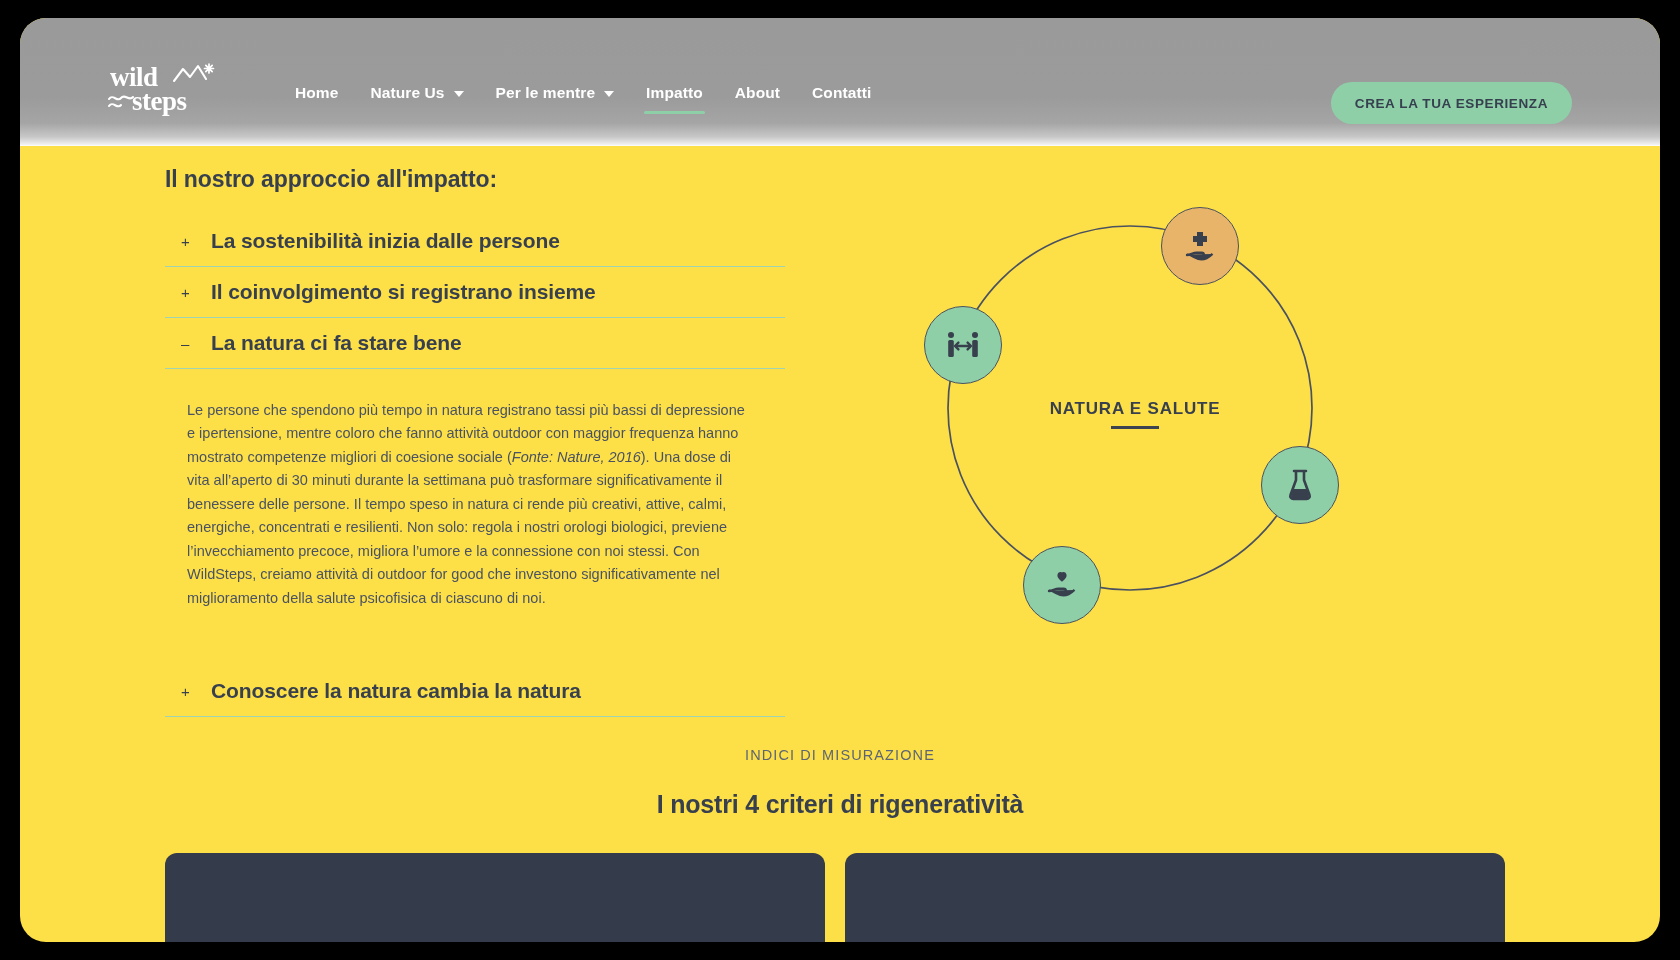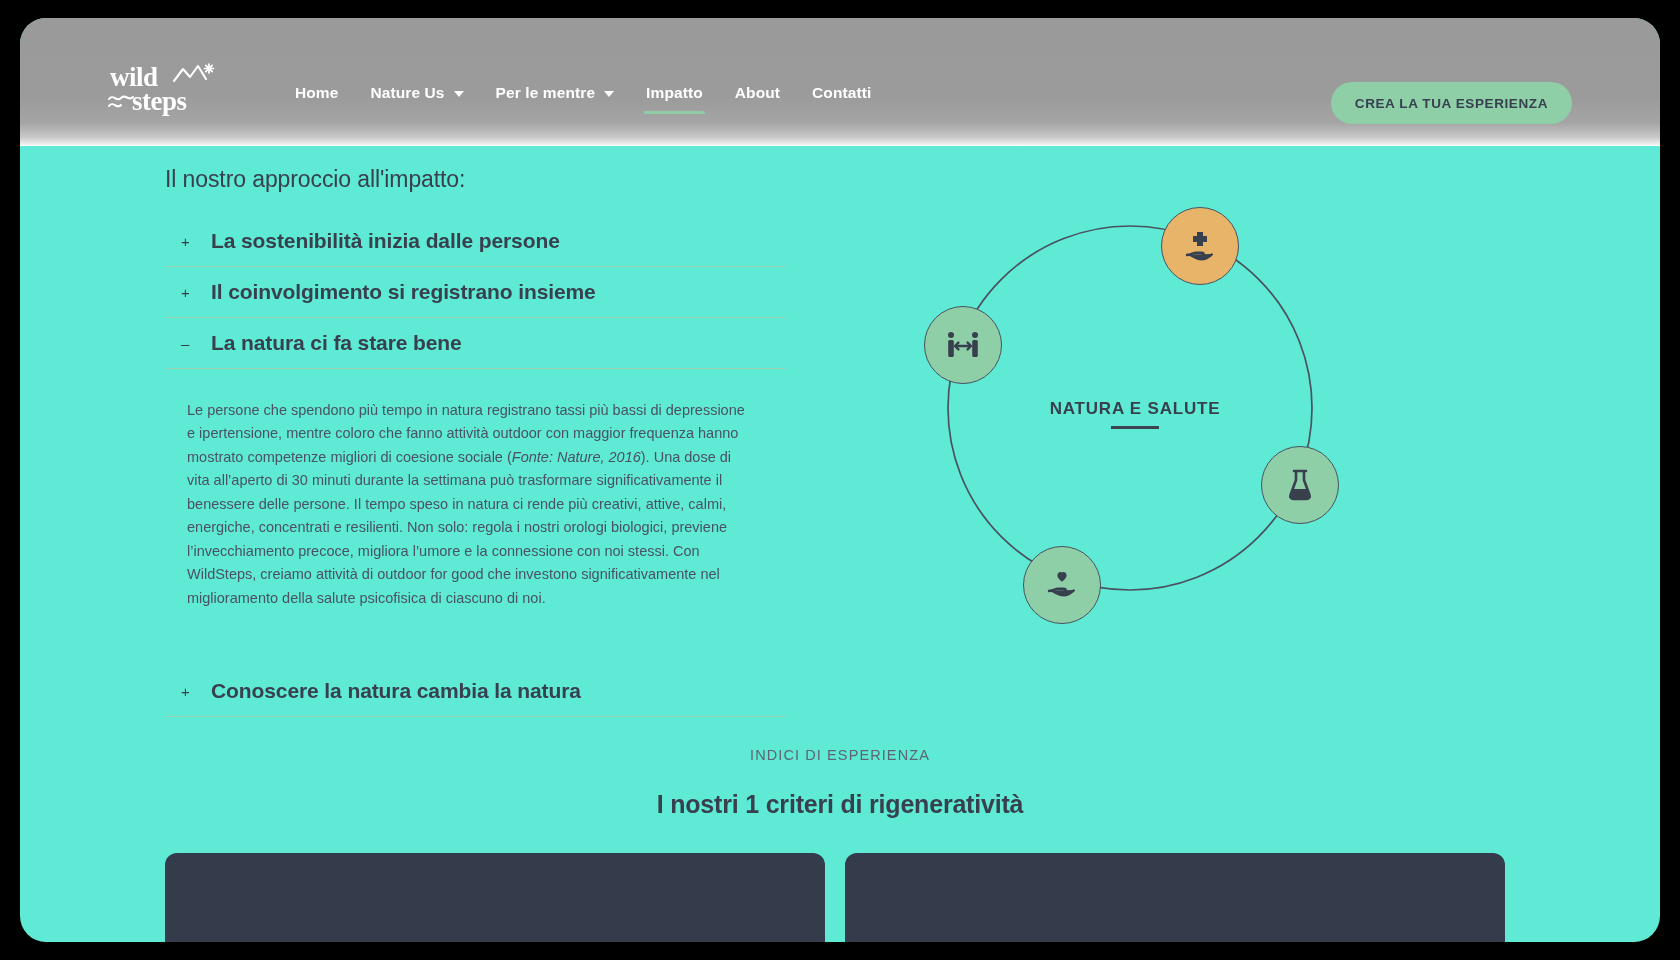--- a/index.html
+++ b/index.html
@@ -6,21 +6,21 @@
   html, body {
     width: 1680px; height: 960px;
     background: #000;
     font-family: "Liberation Sans", sans-serif;
     overflow: hidden;
   }
   .screen {
     position: absolute;
     left: 20px; top: 18px;
     width: 1640px; height: 924px;
-    background: #5eead4;
+    background: #fde047;
     border-radius: 26px;
     overflow: hidden;
   }
 
   
   .header {
     position: absolute; left: 0; top: 0;
     width: 100%; height: 128px;
     background: linear-gradient(180deg, #9a9a9a 0%, #9b9b9b 62%, #a5a5a5 82%, #c8c8c8 93%, #f2f2f2 99%, #ffffff 100%);
     z-index: 5;
@@ -85,21 +85,21 @@
     font-family: "Liberation Sans", sans-serif;
     font-size: 13.5px; font-weight: bold;
     letter-spacing: 0.6px;
     cursor: pointer;
     display: flex; align-items: center; justify-content: center;
   }
 
   
   .approach-title {
     position: absolute; left: 145px; top: 148px;
-    font-size: 23px; font-weight: normal; color: #38404e;
+    font-size: 23px; font-weight: bold; color: #38404e;
     letter-spacing: -0.1px;
     z-index: 8;
   }
   .accordion {
     position: absolute; left: 145px; top: 198px;
     width: 620px;
   }
   .acc-item { border-bottom: 1.5px solid #9ed4b4; }
   .acc-head {
     display: flex; align-items: center;
@@ -297,21 +297,21 @@
 
     <div class="node green" style="width:78px;height:78px;left:98px;top:353px;">
       <svg width="34" height="30" viewBox="0 0 34 30">
         <path d="M17 11.6 C17 11.6 12.4 8.6 12.4 5.4 C12.4 3.2 14 2 15.5 2 C16.4 2 17 2.7 17 2.7 C17 2.7 17.6 2 18.5 2 C20 2 21.6 3.2 21.6 5.4 C21.6 8.6 17 11.6 17 11.6 Z" fill="#38404e"></path>
         <path d="M4 21c3.4 0 6-2.2 9.4-2.2h5.2c1.3 0 2.2.9 2.2 1.9 0 1-.9 1.8-2.2 1.8h-4.3" fill="none" stroke="#38404e" stroke-width="2.4" stroke-linecap="round"></path>
         <path d="M4 20.5c5 0 9 5 14.5 5 4.4 0 7.6-2.4 11-5.6" fill="#38404e" stroke="#38404e" stroke-width="2.2" stroke-linejoin="round"></path>
       </svg>
     </div>
   </div>
 
-  <div class="eyebrow">INDICI DI ESPERIENZA</div>
-  <h2 class="section-title">I nostri 1 criteri di rigeneratività</h2>
+  <div class="eyebrow">INDICI DI MISURAZIONE</div>
+  <h2 class="section-title">I nostri 4 criteri di rigeneratività</h2>
 
   <div class="cards">
     <div class="card"></div>
     <div class="card"></div>
   </div>
 
 </div>
 
 </body></html>

